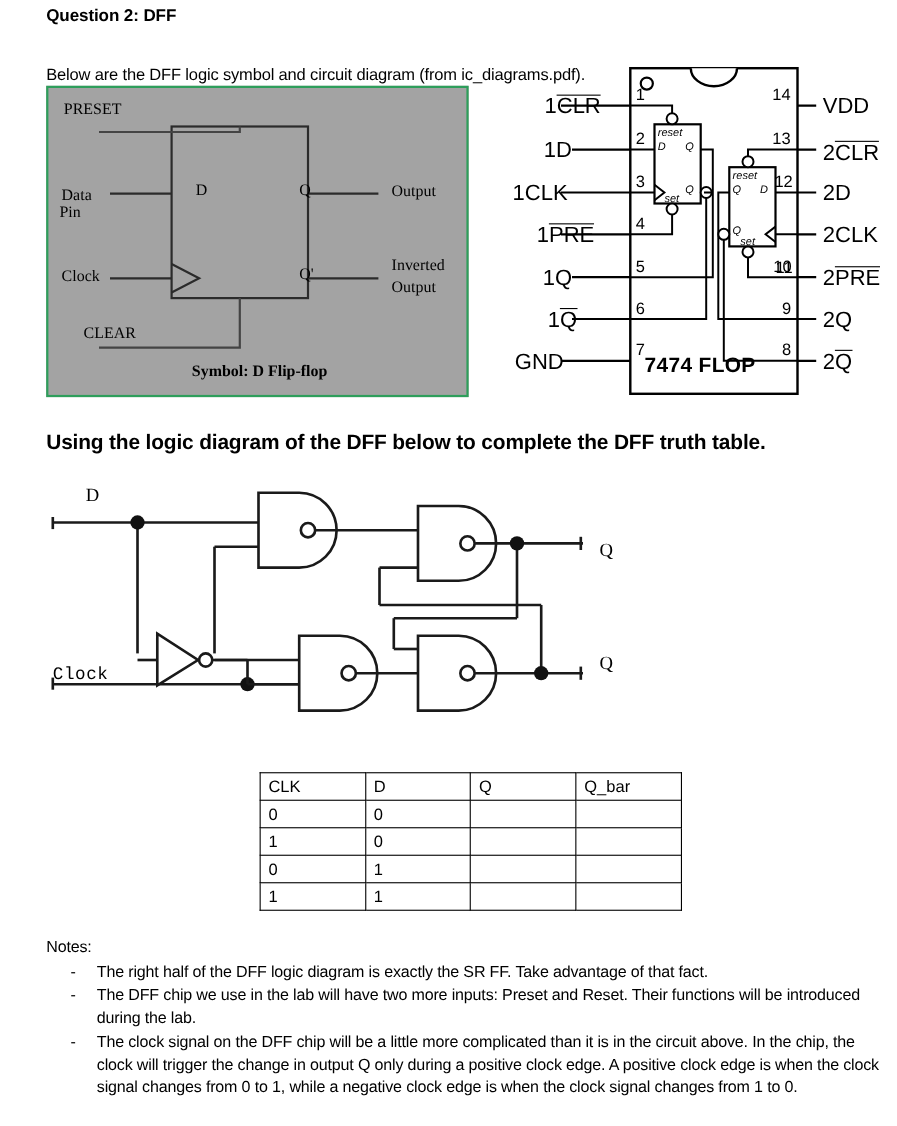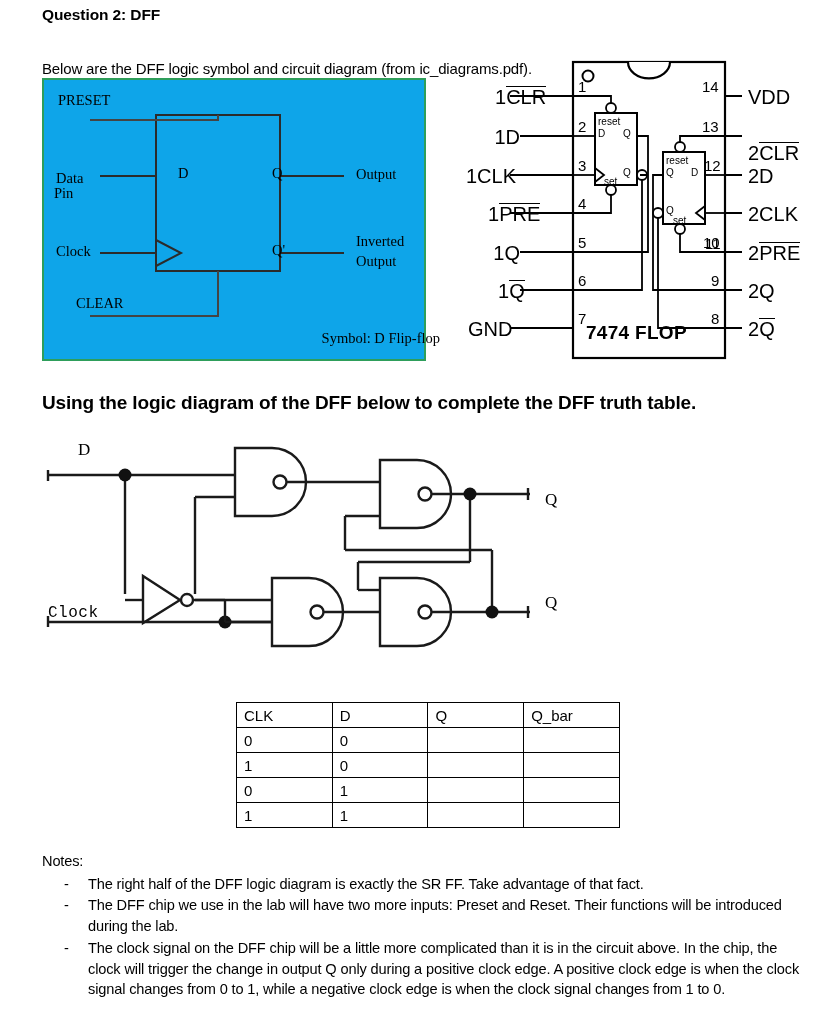--- a/index.html
+++ b/index.html
@@ -23,57 +23,57 @@
   #q-subtitle {
     position: absolute; left: 42px; top: 28px;
     font-size: 15px; letter-spacing: -0.15px; margin-top: 32px;
   }
 
   
   #symbol-box {
     position: absolute; left: 42px; top: 78px;
     width: 384px; height: 283px;
     border: 2px solid #2e9e5b;
-    background: #0ea5e9;
+    background: #a3a3a3;
   }
   #symbol-box .lbl { position: absolute; font-size: 14.5px; font-family: "Liberation Serif", serif; }
 
   #sym-preset { left: 14px; top: 12px; }
   #sym-data   { left: 12px; top: 90px; }
   #sym-pin    { left: 10px; top: 105px; }
   #sym-clock  { left: 12px; top: 163px; }
   #sym-clear  { left: 32px; top: 215px; }
   #sym-D      { left: 134px; top: 85px; font-size: 16px; }
   #sym-Q      { left: 228px; top: 85px; font-size: 16px; }
   #sym-Qp     { left: 228px; top: 162px; font-size: 16px; }
   #sym-output { left: 312px; top: 86px; }
   #sym-inv1   { left: 312px; top: 153px; }
   #sym-inv2   { left: 312px; top: 173px; }
   #sym-caption{
-    left: 12px; top: 250px; width: 384px; text-align: right;
-    font-size: 16.5px; font-weight: normal;
+    left: 0; top: 250px; width: 384px; text-align: center;
+    font-size: 16.5px; font-weight: bold;
   }
 
   #symbol-box svg { position: absolute; left: 0; top: 0; }
 
   
   #chip-box {
     position: absolute; left: 490px; top: 58px;
     width: 325px; height: 310px;
   }
   #chip-box svg { position: absolute; left: 0; top: 0; }
   .chip-txt {
     position: absolute;
     font-family: "Liberation Sans", sans-serif;
     font-size: 20px;
     white-space: nowrap;
   }
   .chip-pin-num { font-size: 15px; }
   .ovl { border-top: 1.6px solid #000; display: inline-block; line-height: 1.05; padding-top: 0px; }
-  .inner-lbl { font-size: 10px; font-family: "Liberation Sans", sans-serif; position: absolute; }
+  .inner-lbl { font-size: 10px; font-family: "Liberation Sans", sans-serif; position: absolute; font-style: italic; }
   #chip-name {
     position: absolute; left: 96px; top: 264px;
     font-size: 19px; font-weight: bold; letter-spacing: 0.3px; text-align: right;
   }
 
   
   #logic-prompt {
     position: absolute; left: 42px; top: 392px;
     font-size: 19px; font-weight: bold; letter-spacing: -0.15px;
   }
@@ -255,21 +255,21 @@
 
   <span class="chip-txt" style="left:5px; top:28px;">1<span class="ovl">CLR</span></span>
   <span class="chip-txt" style="left:-6px; top:68px; width:36px; text-align:right;">1D</span>
   <span class="chip-txt" style="left:-24px; top:107px; width:44px; text-align:right;">1CLK</span>
   <span class="chip-txt" style="left:-2px; top:145px;">1<span class="ovl">PRE</span></span>
   <span class="chip-txt" style="left:-6px; top:184px; width:36px; text-align:right;">1Q</span>
   <span class="chip-txt" style="left:8px; top:222px;">1<span class="ovl">Q</span></span>
   <span class="chip-txt" style="left:-22px; top:260px; width:42px; text-align:right;">GND</span>
 
   <span class="chip-txt" style="left:258px; top:28px;">VDD</span>
-  <span class="chip-txt" style="left:258px; top:84px;">2<span class="ovl">CLR</span></span>
+  <span class="chip-txt" style="left:258px; top:70px;">2<span class="ovl">CLR</span></span>
   <span class="chip-txt" style="left:258px; top:107px;">2D</span>
   <span class="chip-txt" style="left:258px; top:145px;">2CLK</span>
   <span class="chip-txt" style="left:258px; top:184px;">2<span class="ovl">PRE</span></span>
   <span class="chip-txt" style="left:258px; top:222px;">2Q</span>
   <span class="chip-txt" style="left:258px; top:260px;">2<span class="ovl">Q</span></span>
 
   <div id="chip-name">7474 FLOP</div>
 </div>
 
 <div id="logic-prompt">Using the logic diagram of the DFF below to complete the DFF truth table.</div>

